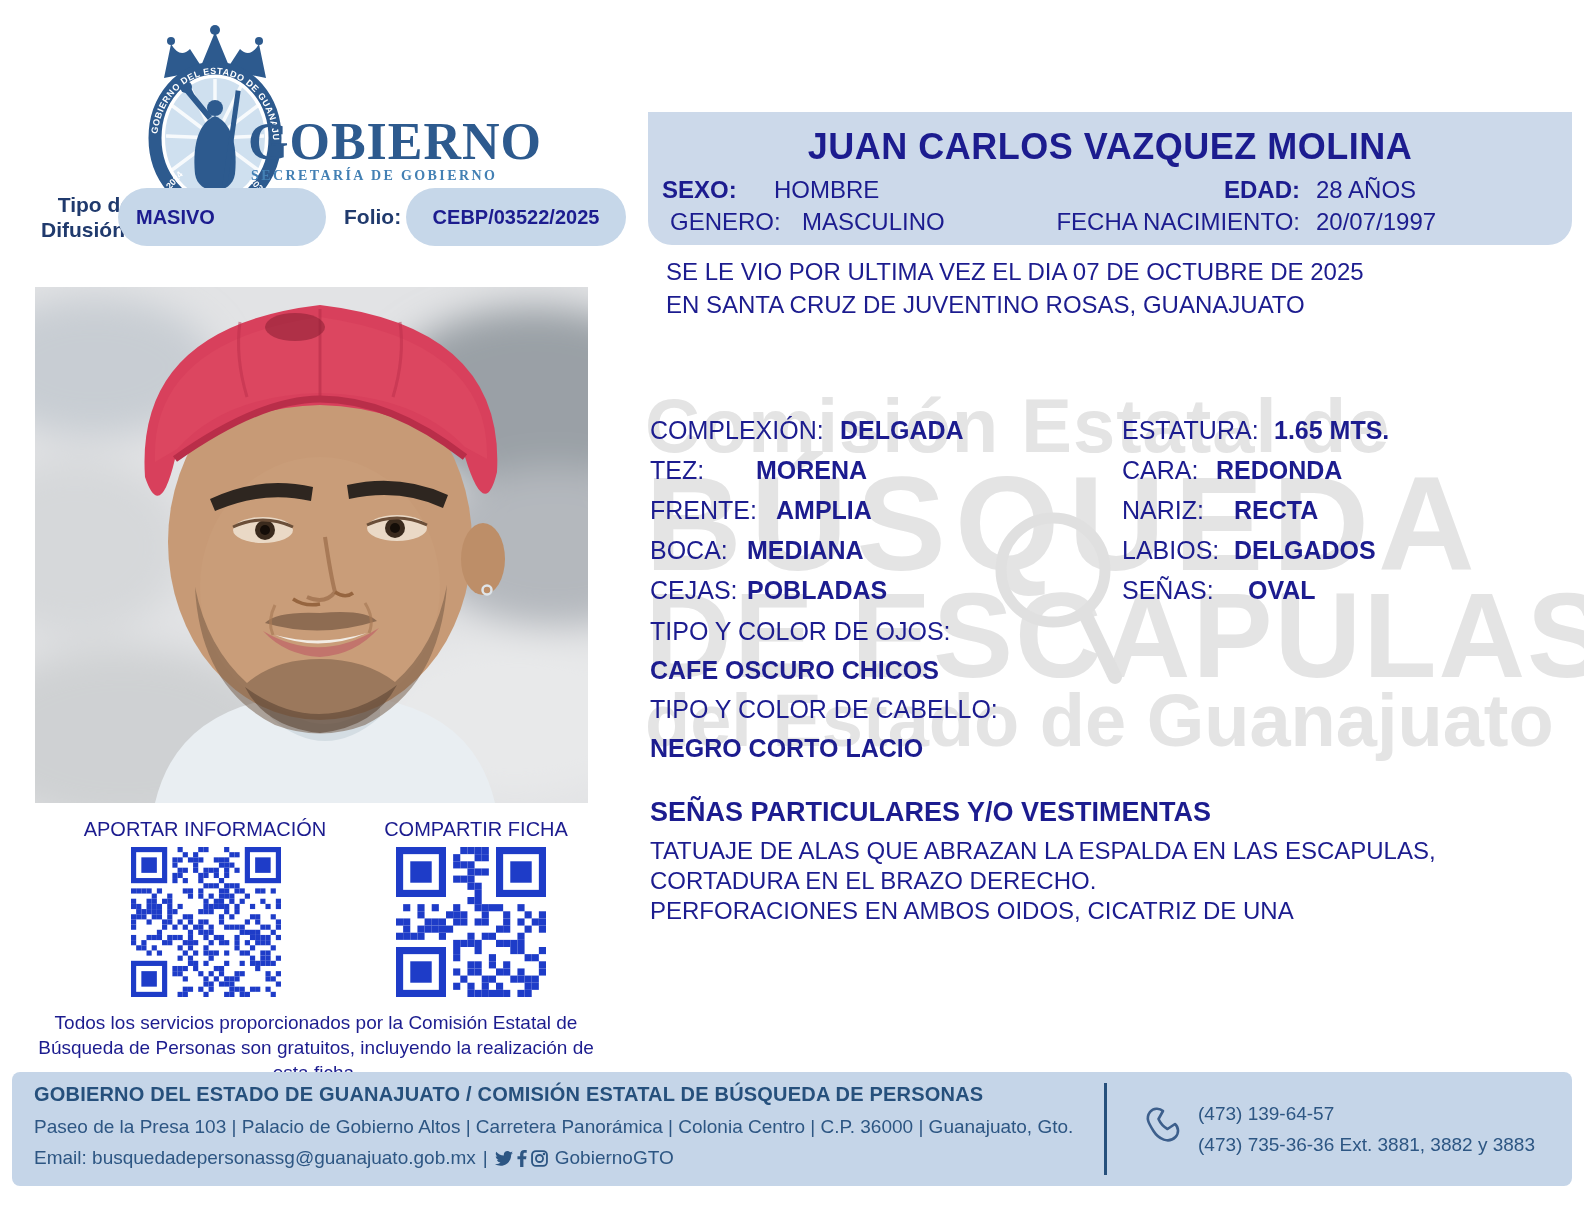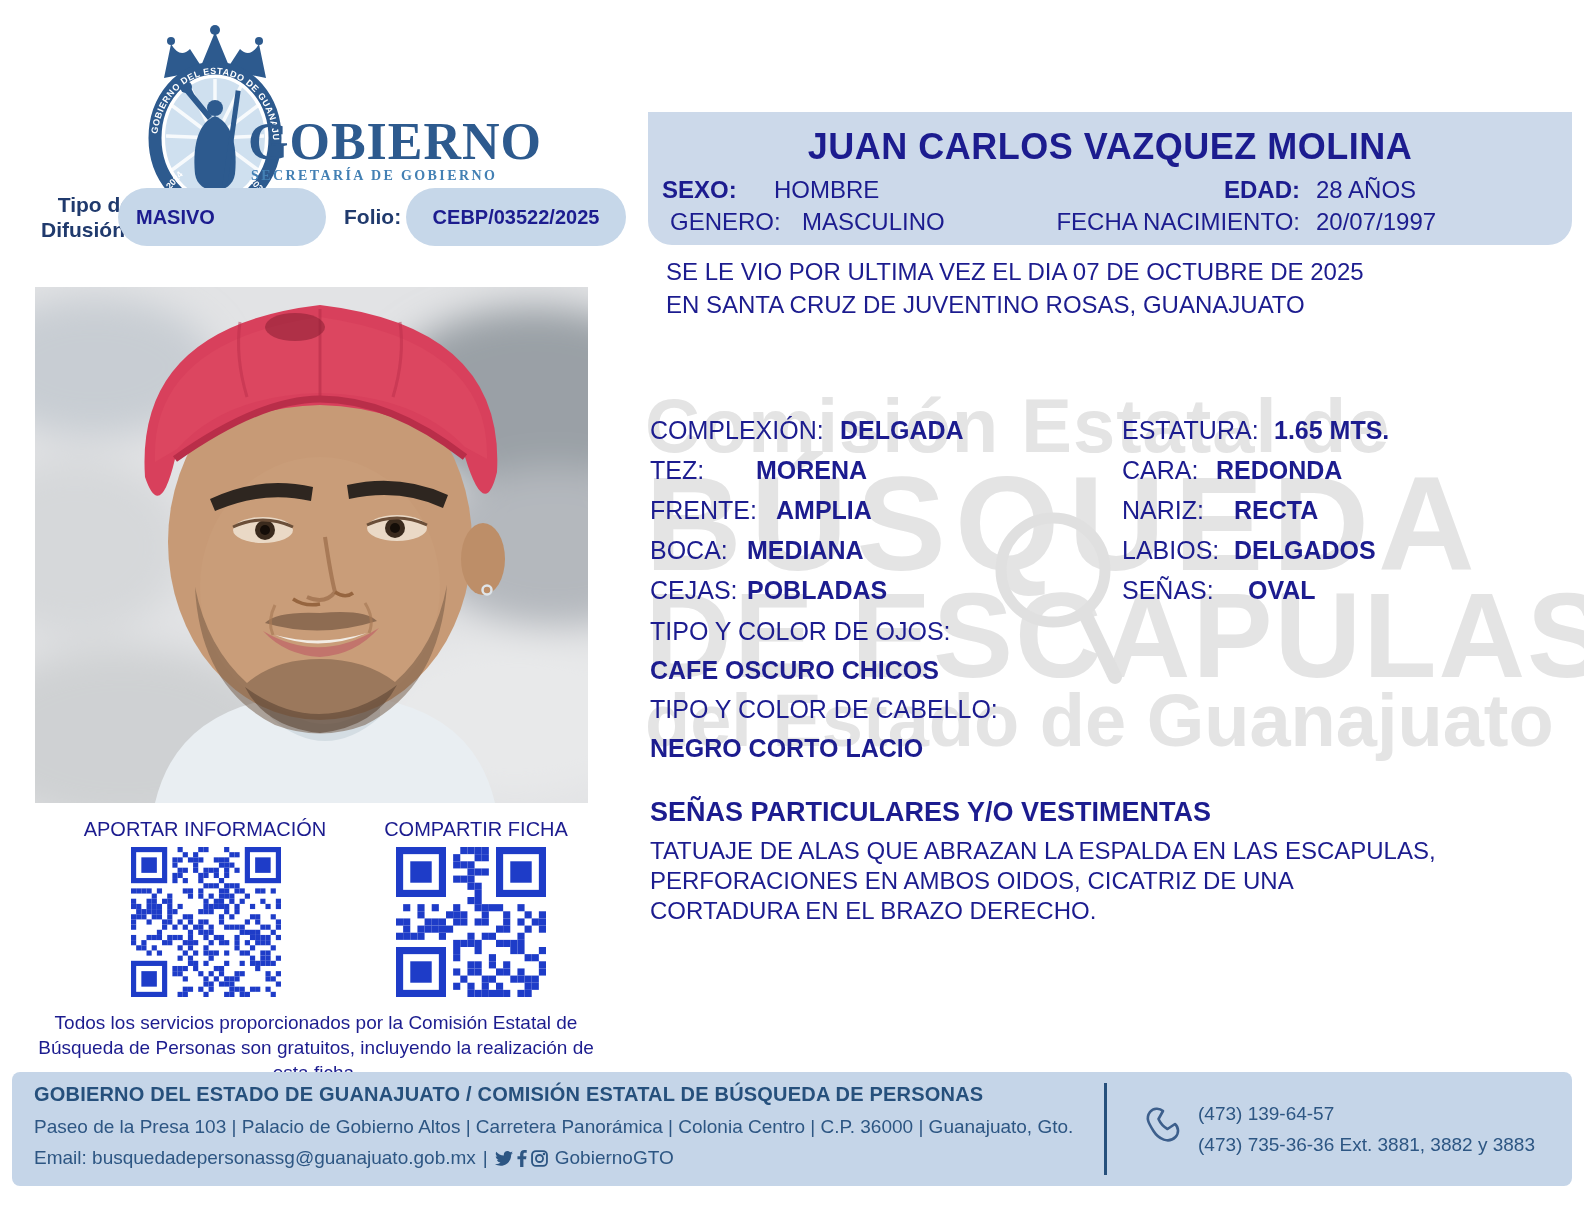--- a/index.html
+++ b/index.html
@@ -296,22 +296,22 @@
     <div class="lbl">TIPO Y COLOR DE OJOS:</div>
     <div class="val">CAFE OSCURO CHICOS</div>
     <div class="lbl">TIPO Y COLOR DE CABELLO:</div>
     <div class="val">NEGRO CORTO LACIO</div>
   </div>
 
   <div class="senas">
     <div class="senas-title">SEÑAS PARTICULARES Y/O VESTIMENTAS</div>
     <div class="senas-body">
       <div>TATUAJE DE ALAS QUE ABRAZAN LA ESPALDA EN LAS ESCAPULAS,</div>
+      <div>CORTADURA EN EL BRAZO DERECHO.</div>
       <div>PERFORACIONES EN AMBOS OIDOS, CICATRIZ DE UNA</div>
-      <div>CORTADURA EN EL BRAZO DERECHO.</div>
     </div>
   </div>
 
   <div class="qr-label qr-label-l">APORTAR INFORMACIÓN</div>
   <div class="qr-label qr-label-r">COMPARTIR FICHA</div>
   <svg class="qr qr-l" id="qr1" viewBox="0 0 150 150">
       <rect x="46.55" y="0.00" width="5.17" height="5.17" fill="#1e3cc8"></rect>
       <rect x="67.24" y="0.00" width="5.17" height="5.17" fill="#1e3cc8"></rect>
       <rect x="72.41" y="0.00" width="5.17" height="5.17" fill="#1e3cc8"></rect>
       <rect x="93.10" y="0.00" width="5.17" height="5.17" fill="#1e3cc8"></rect>

